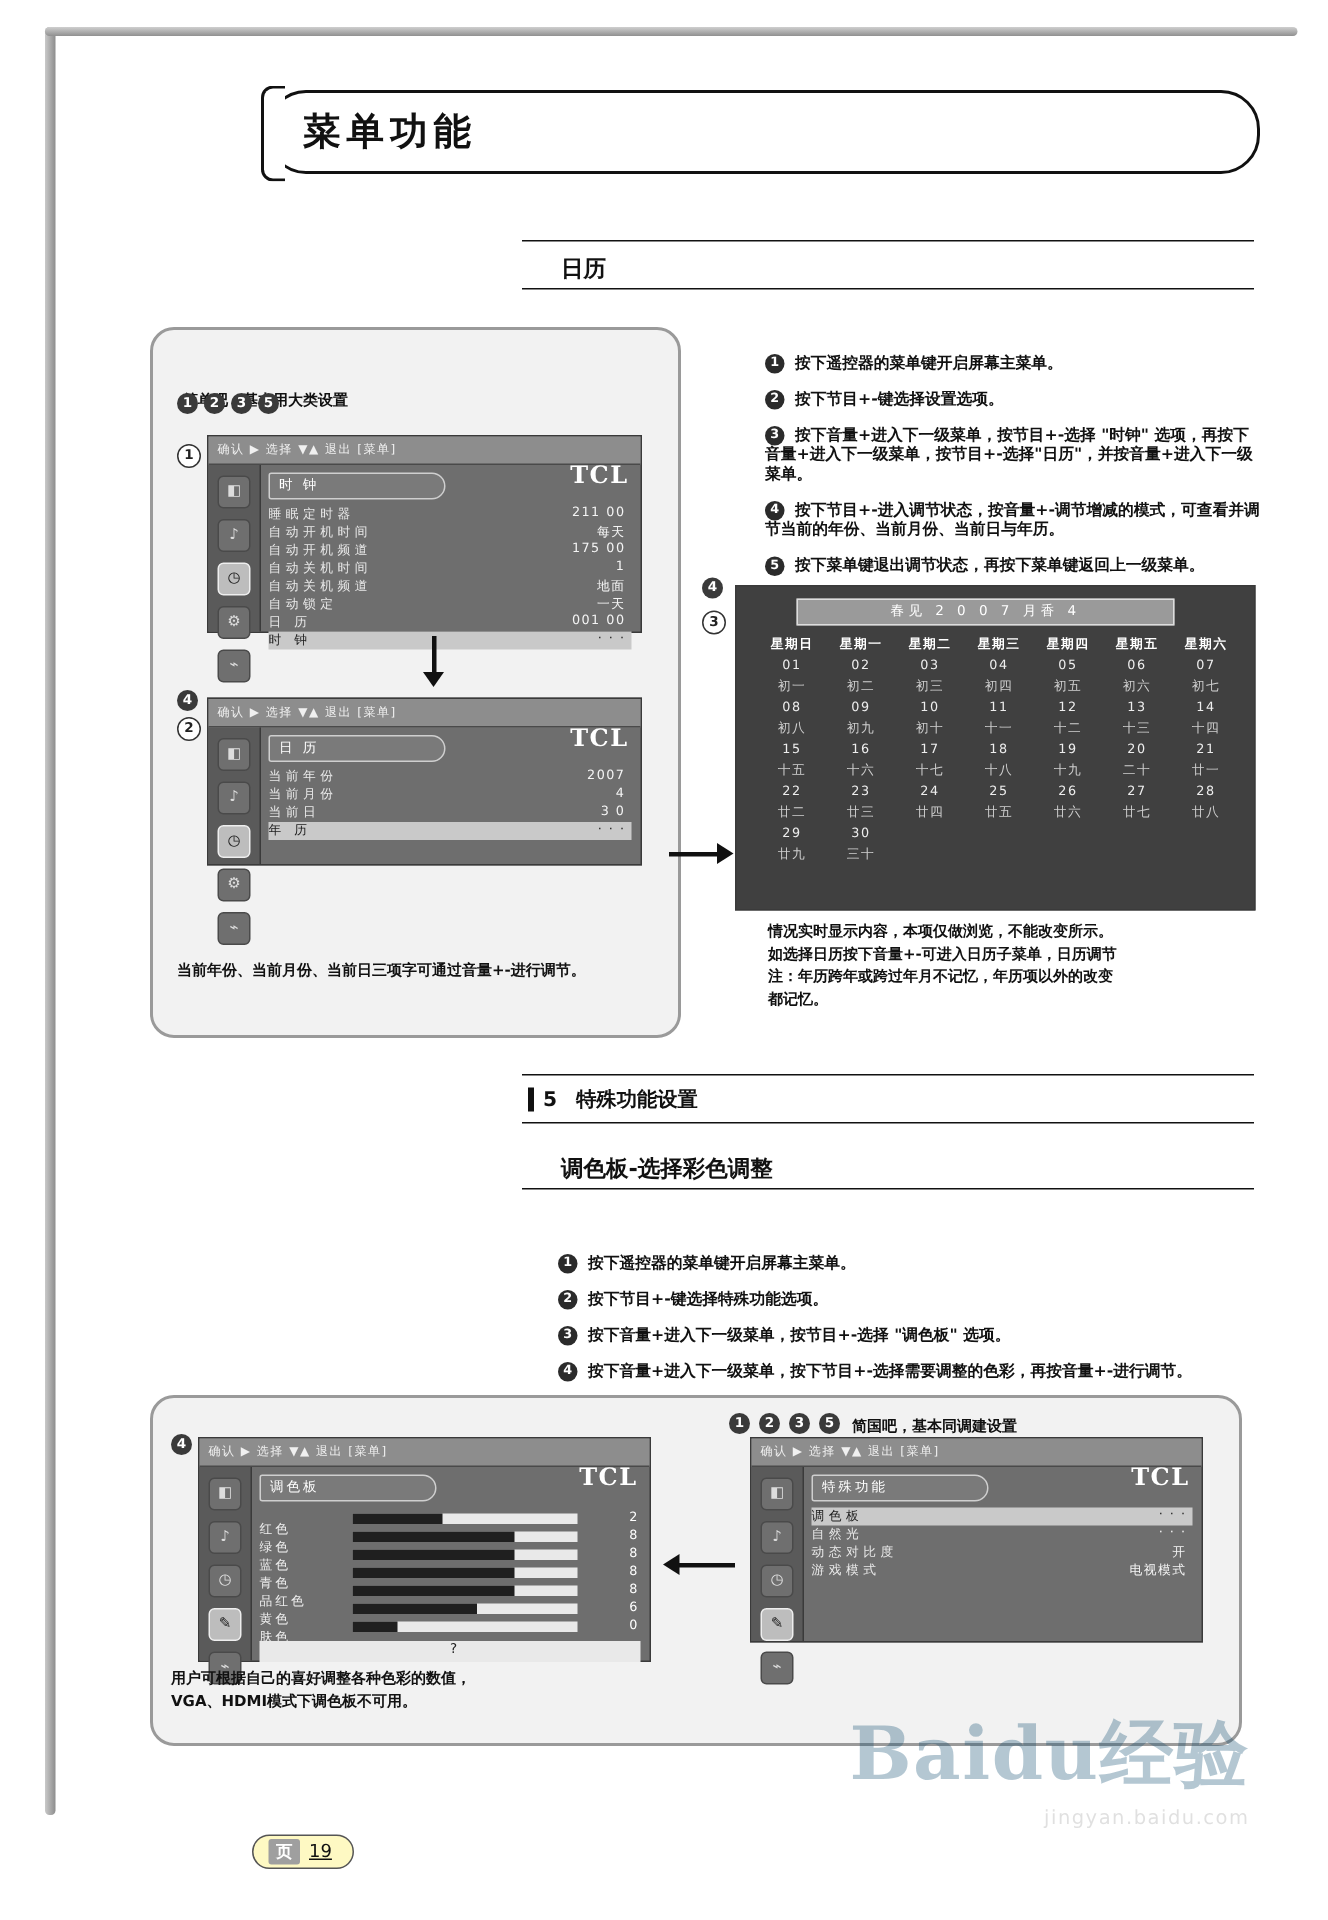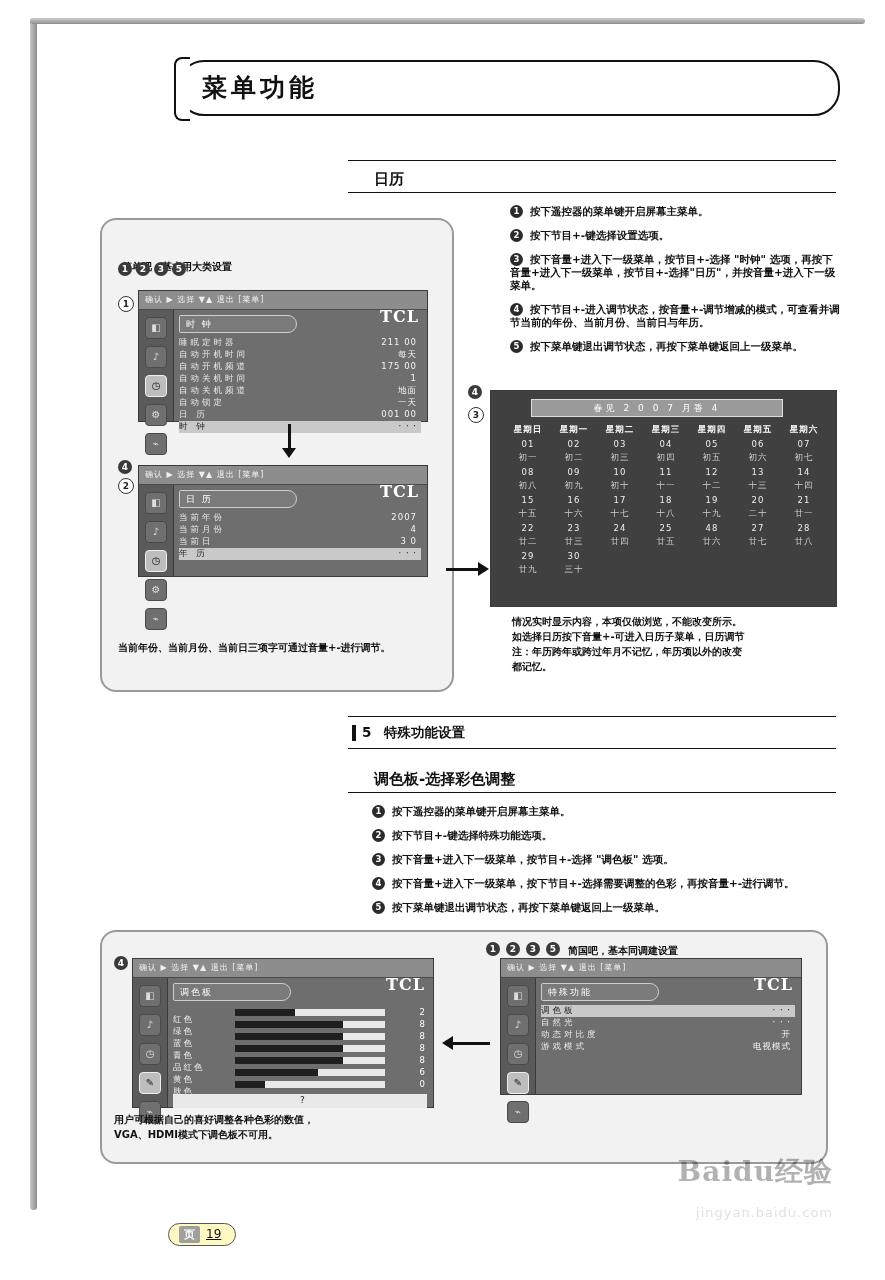--- a/index.html
+++ b/index.html
@@ -29,21 +29,21 @@
   .title-text{
     position:absolute;left:22px;top:9px;font-size:25px;font-weight:bold;letter-spacing:4px;color:#111;
     font-family:"DejaVu Serif","Liberation Serif",serif;
   }
 
   
   .sec-head{position:absolute;font-size:15px;font-weight:bold;color:#111;}
   .rule{position:absolute;background:#111;height:1px;}
 
   
-  .steps{position:absolute;}
+  .steps{position:absolute;margin-top:31px;}
   .step{position:relative;margin-bottom:11px;font-size:10.5px;color:#111;line-height:13px;font-weight:bold;}
   .num{
     display:inline-block;width:13px;height:13px;border-radius:50%;
     background:#2b2b2b;color:#fff;font-size:8.5px;line-height:13px;text-align:center;
     margin-right:7px;vertical-align:1px;font-weight:bold;
   }
 
   
   .panel{
     position:absolute;border:2px solid #9a9a9a;border-radius:16px;background:#f2f2f2;
@@ -78,22 +78,22 @@
   .cal td.hdr{color:#fff;font-weight:bold;}
   .cal td.alt{color:#cfcfcf;}
   .note{position:absolute;font-size:10px;font-weight:bold;color:#111;line-height:15px;}
 
   
   .sub-head{position:absolute;font-size:13.5px;font-weight:bold;color:#111;}
   .sub-head .bar{position:absolute;left:-10px;top:1px;width:4px;height:16px;background:#111;}
 
   
   .wm{position:absolute;right:52px;bottom:60px;text-align:right;opacity:.30;}
-  .wm .big{font-size:28px;font-weight:bold;color:#000000;letter-spacing:1px;font-family:"DejaVu Serif","Liberation Serif",serif;}
-  .wm .small{font-size:13px;color:#9a9a9a;letter-spacing:1px;margin-top:14px;}
+  .wm .big{font-size:49px;font-weight:bold;color:#0c4a6e;letter-spacing:1px;font-family:"DejaVu Serif","Liberation Serif",serif;}
+  .wm .small{font-size:13px;color:#9a9a9a;letter-spacing:1px;margin-top:2px;}
 
   
   .footer{position:absolute;left:168px;bottom:34px;}
   .footer .pillbox{
     display:inline-block;border:1px solid #555;border-radius:12px;padding:2px 14px 2px 10px;background:#fef9c3;
     font-size:12px;color:#111;text-decoration:underline;
   }
   .footer .tag{display:inline-block;background:#9f9f9f;color:#fff;font-size:11px;padding:1px 5px;border-radius:2px;margin-right:6px;font-weight:bold;}
 
   .badge-circ{
@@ -263,21 +263,21 @@
         <td class="alt">十八</td>
         <td class="alt">十九</td>
         <td class="alt">二十</td>
         <td class="alt">廿一</td>
       </tr>
       <tr>
         <td>22</td>
         <td>23</td>
         <td>24</td>
         <td>25</td>
-        <td>48</td>
+        <td>26</td>
         <td>27</td>
         <td>28</td>
       </tr>
       <tr>
         <td class="alt">廿二</td>
         <td class="alt">廿三</td>
         <td class="alt">廿四</td>
         <td class="alt">廿五</td>
         <td class="alt">廿六</td>
         <td class="alt">廿七</td>

